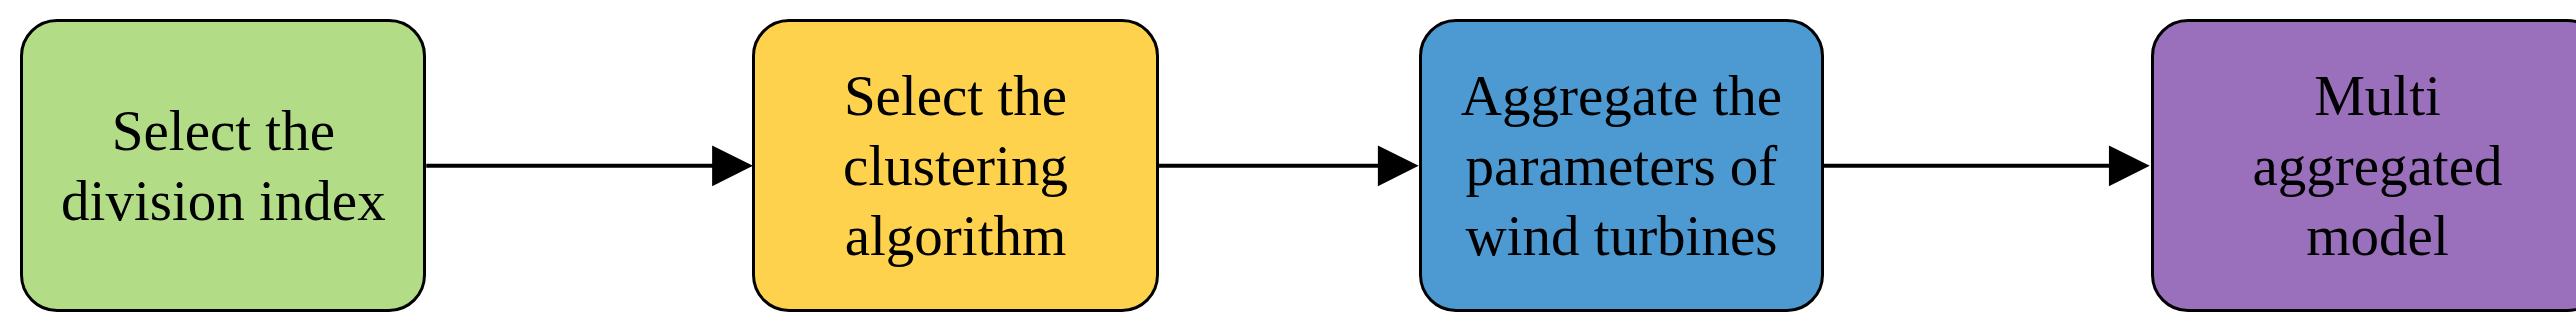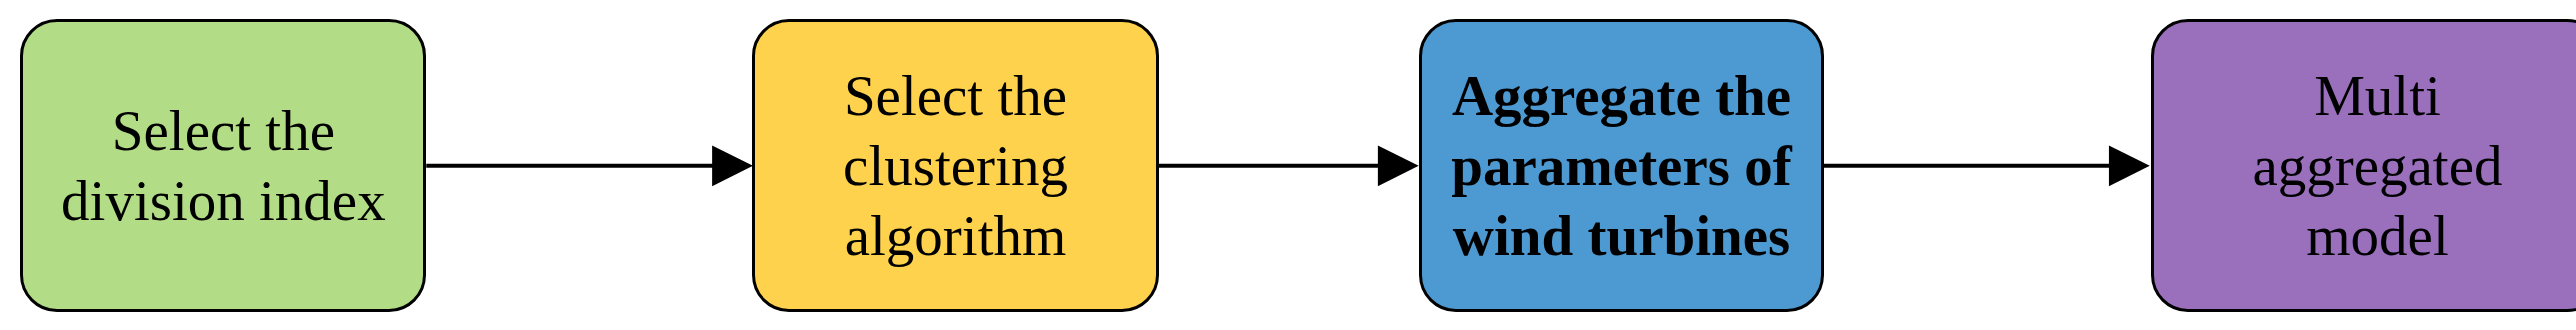--- a/index.html
+++ b/index.html
@@ -39,21 +39,21 @@
     text-align: center;
   }
   .node .label {
     white-space: pre-line;
     font-size: 57px;
     line-height: 70px;
     color: #000000;
   }
   .n1 { left: 20.4px;   width: 406px; }
   .n2 { left: 752px;  width: 407px; }
-  .n3 { left: 1419px; width: 405px; font-weight: bold; }
+  .n3 { left: 1419px; width: 405px; }
   .n4 { left: 2151px; width: 453px; }
 </style>
 </head>
 <body>
 
 <div class="canvas">
 
   <svg class="arrows-layer" viewBox="0 0 3150 404" xmlns="http://www.w3.org/2000/svg">
     <g>
       <line x1="520" y1="203" x2="875" y2="203" stroke-width="5" stroke="#000000"></line>

